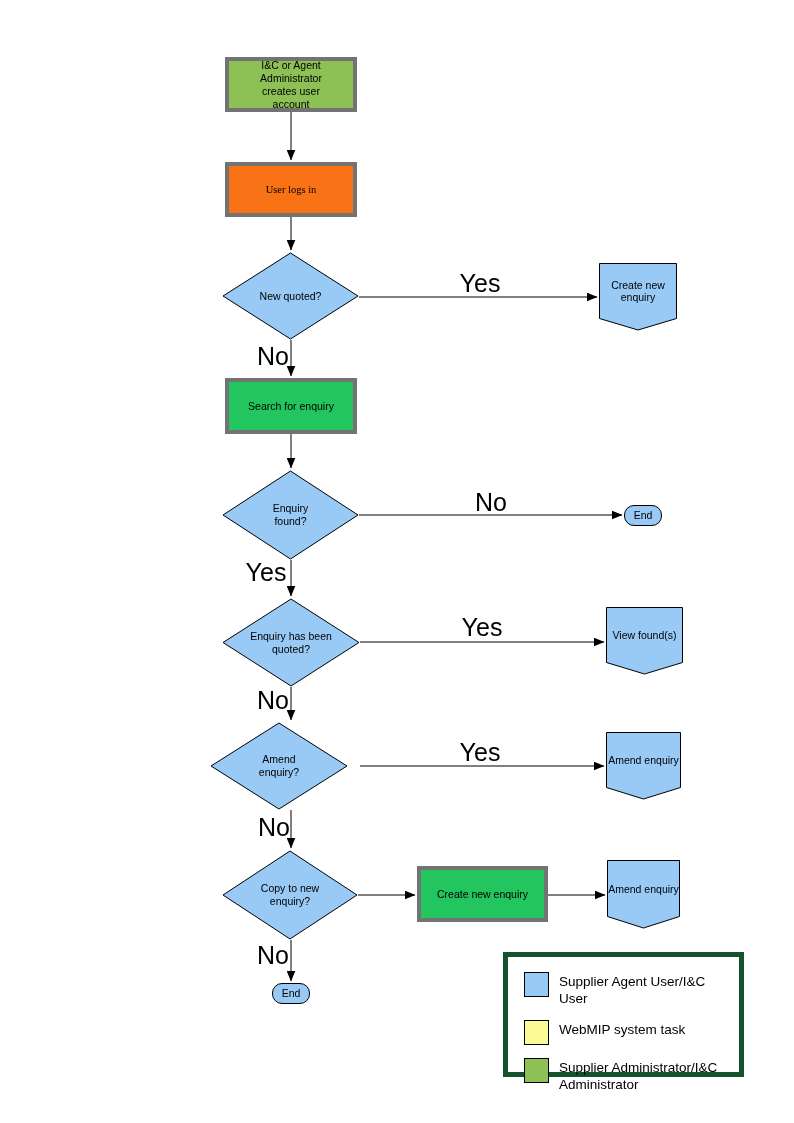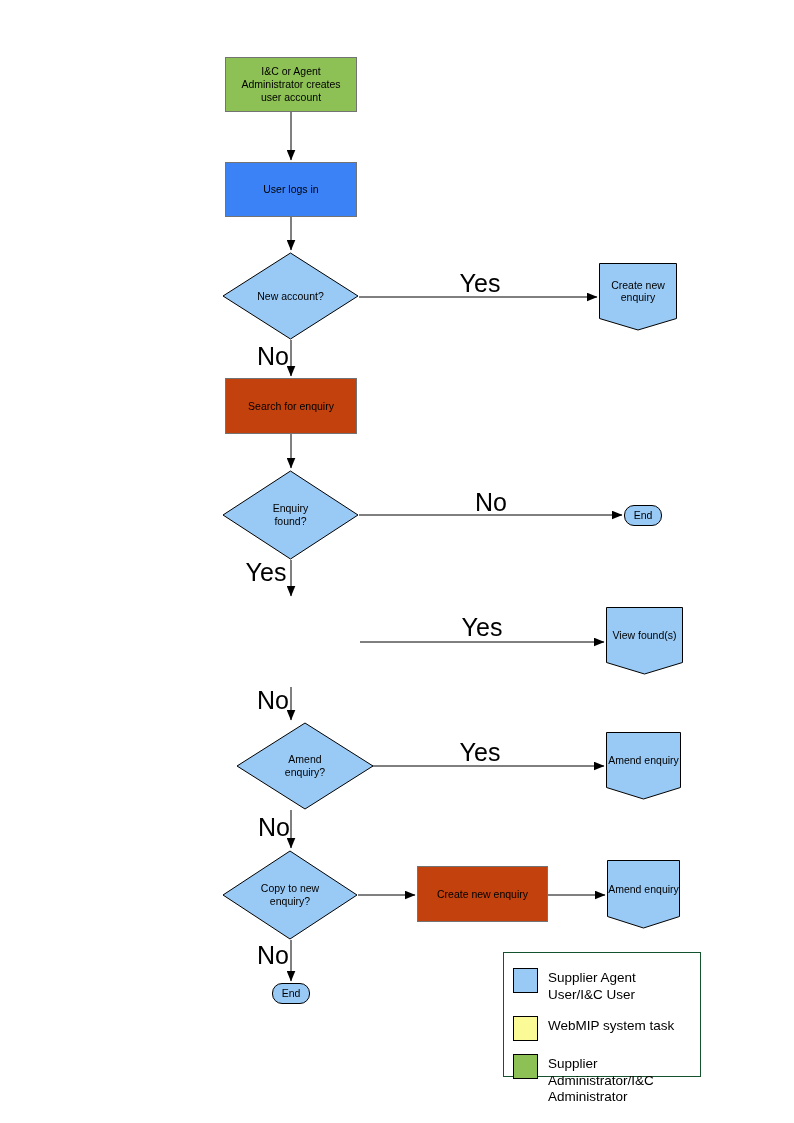--- a/index.html
+++ b/index.html
@@ -7,40 +7,40 @@
     width:794px;height:1123px;background:#ffffff;
     font-family:"Liberation Sans","DejaVu Sans",sans-serif;
     color:#000;
   }
   .page{position:relative;width:794px;height:1123px;overflow:hidden;}
   .connectors{position:absolute;left:0;top:0;pointer-events:none;}
   .node{
     position:absolute;display:flex;align-items:center;justify-content:center;
     text-align:center;font-size:10.5px;line-height:13px;box-sizing:border-box;
   }
-  .box{border:1px solid #737373;padding:14px;}
-  .fill-blue{background:#3b82f6;}
-  .fill-yellow{background:#c2410c;}
+  .box{border:4px solid #737373;padding:14px;}
+  .fill-blue{background:#f97316;font-family:Liberation Serif, serif;}
+  .fill-yellow{background:#22c55e;}
   .fill-green{background:#8DC055;}
   .diamond svg,.pent svg{position:absolute;left:0;top:0;}
   .diamond span,.pent span{position:relative;display:block;}
   .pent span{margin-bottom:12px;font-size:10.5px;line-height:12px;}
   .terminator{
     border:1px solid #000;border-radius:10px;background:#99C9F5;
     font-size:10.5px;
     text-align:center;
   }
   .edge-label{
     position:absolute;transform:translate(-50%,-50%);
     font-size:25px;line-height:22px;white-space:nowrap;
   }
   .legend{
-    position:absolute;left:503px;top:952px;width:198px;height:125px;
-    border:1px solid #14532d;box-sizing:border-box;background:#fff;
-    padding:15px 6px 0 9px;
+    position:absolute;left:503px;top:952px;width:241px;height:125px;
+    border:5px solid #14532d;box-sizing:border-box;background:#fff;
+    padding:15px 6px 0 16px;
   }
   .legend-row{display:flex;align-items:flex-start;gap:10px;margin-bottom:13px;}
   .legend-swatch{
     width:23px;height:23px;border:1px solid #000;flex:0 0 auto;box-sizing:content-box;
   }
   .legend-label{font-size:13.5px;line-height:16.5px;margin-top:2px;width:195px;}
 </style>
 </head>
 <body>
 
@@ -75,21 +75,21 @@
   </div>
 
   <div class="node box fill-blue" style="left:225px;top:162px;width:132px;height:55px">
     <span>User logs in</span>
   </div>
 
   <div class="node diamond" style="left:222px;top:252px;width:137px;height:88px">
     <svg width="137" height="88">
       <polygon points="68.5,1 136,44 68.5,87 1,44" fill="#99C9F5" stroke="#000" stroke-width="1"></polygon>
     </svg>
-    <span style="width:90px">New account?</span>
+    <span style="width:90px">New quoted?</span>
   </div>
 
   <div class="node pent" style="left:599px;top:263px;width:78px;height:68px">
     <svg width="78" height="68">
       <polygon points="0.5,0.5 77.5,0.5 77.5,55.5 39,67 0.5,55.5" fill="#99C9F5" stroke="#000" stroke-width="1"></polygon>
     </svg>
     <span style="width:62px">Create new enquiry</span>
   </div>
 
   <div class="node box fill-yellow" style="left:225px;top:378px;width:132px;height:56px">
@@ -100,29 +100,35 @@
     <svg width="137" height="90">
       <polygon points="68.5,1 136,45 68.5,89 1,45" fill="#99C9F5" stroke="#000" stroke-width="1"></polygon>
     </svg>
     <span style="width:70px">Enquiry found?</span>
   </div>
 
   <div class="node terminator" style="left:624px;top:505px;width:38px;height:21px">
     <span>End</span>
   </div>
 
+  <div class="node diamond" style="left:222px;top:598px;width:138px;height:89px">
+    <svg width="138" height="89">
+      <polygon points="69,1 137,44.5 69,88 1,44.5" fill="#99C9F5" stroke="#000" stroke-width="1"></polygon>
+    </svg>
+    <span style="width:82px">Enquiry has been quoted?</span>
+  </div>
 
   <div class="node pent" style="left:606px;top:607px;width:77px;height:68px">
     <svg width="77" height="68">
       <polygon points="0.5,0.5 76.5,0.5 76.5,55.5 38.5,67 0.5,55.5" fill="#99C9F5" stroke="#000" stroke-width="1"></polygon>
     </svg>
     <span style="width:76px">View found(s)</span>
   </div>
 
-  <div class="node diamond" style="left:236px;top:722px;width:138px;height:88px">
+  <div class="node diamond" style="left:210px;top:722px;width:138px;height:88px">
     <svg width="138" height="88">
       <polygon points="69,1 137,44 69,87 1,44" fill="#99C9F5" stroke="#000" stroke-width="1"></polygon>
     </svg>
     <span style="width:60px">Amend enquiry?</span>
   </div>
 
   <div class="node pent" style="left:606px;top:732px;width:75px;height:68px">
     <svg width="75" height="68">
       <polygon points="0.5,0.5 74.5,0.5 74.5,55.5 37.5,67 0.5,55.5" fill="#99C9F5" stroke="#000" stroke-width="1"></polygon>
     </svg>

